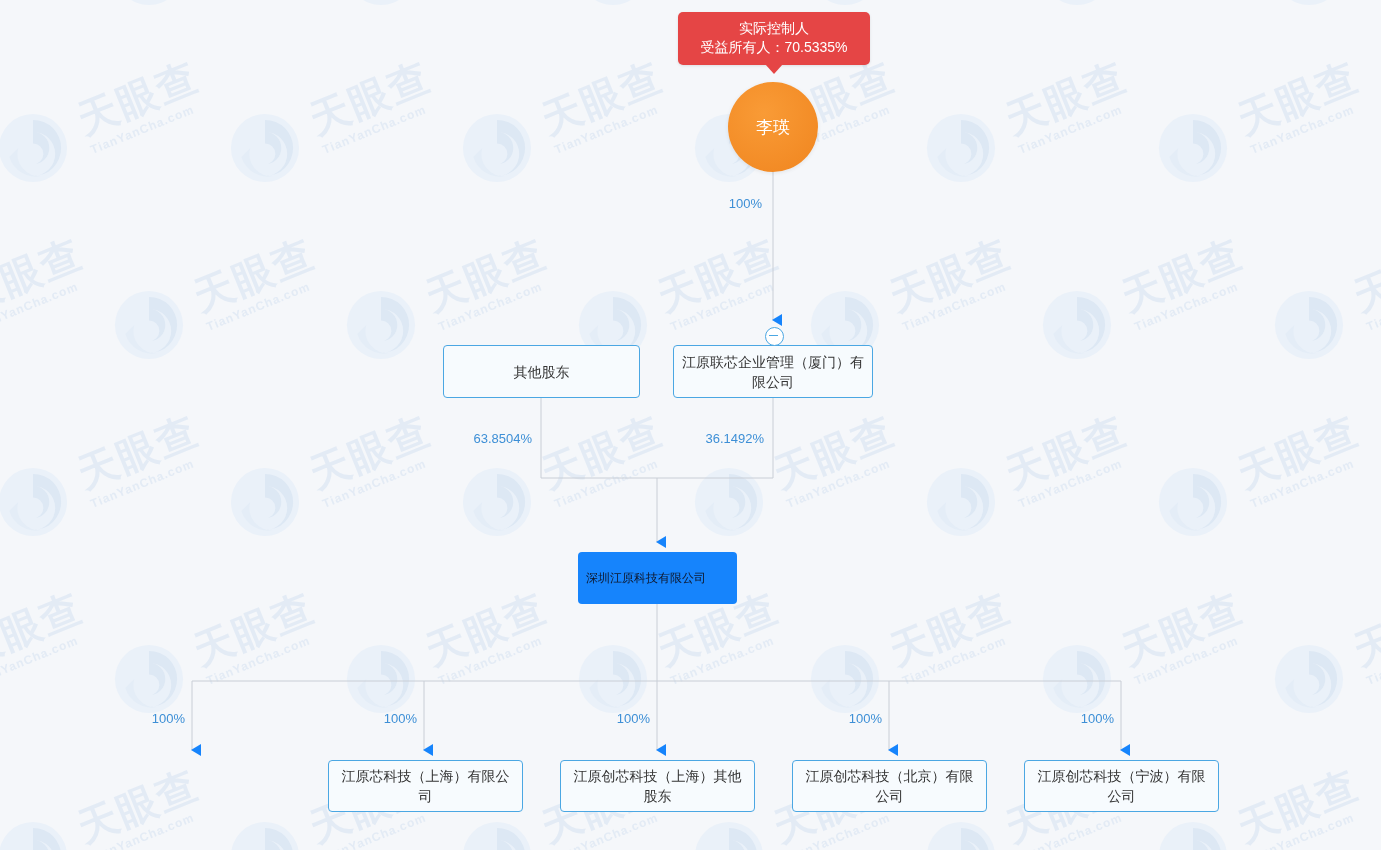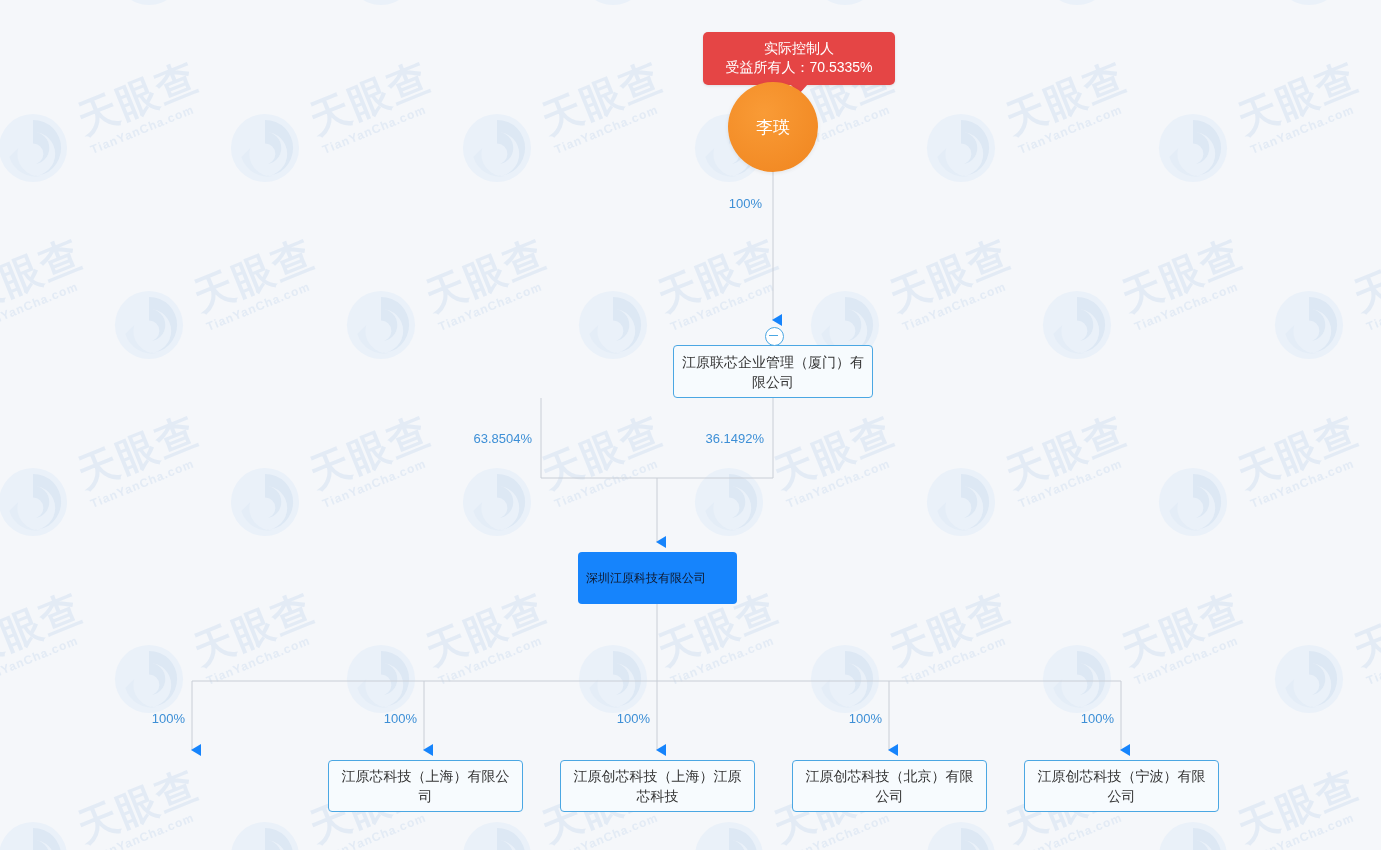--- a/index.html
+++ b/index.html
@@ -592,36 +592,39 @@
 
   <line x1="192" y1="681" x2="192" y2="750" stroke="#c9ced6" stroke-width="1" marker-end="url(#arrowBlue)"></line>
   <line x1="424" y1="681" x2="424" y2="750" stroke="#c9ced6" stroke-width="1" marker-end="url(#arrowBlue)"></line>
   <line x1="657" y1="681" x2="657" y2="750" stroke="#c9ced6" stroke-width="1" marker-end="url(#arrowBlue)"></line>
   <line x1="889" y1="681" x2="889" y2="750" stroke="#c9ced6" stroke-width="1" marker-end="url(#arrowBlue)"></line>
   <line x1="1121" y1="681" x2="1121" y2="750" stroke="#c9ced6" stroke-width="1" marker-end="url(#arrowBlue)"></line>
 </svg>
 
 <div id="diagram">
 
-  <div class="node" id="controller-banner" style="left:678px; top:32px; width:192px;margin-left:25px;">
+  <div class="node" id="controller-banner" style="left:678px; top:12px; width:192px;">
     <div>实际控制人</div>
     <div>受益所有人：70.5335%</div>
     <div class="tail"></div>
   </div>
 
   <div class="node" id="person-node" style="left:728px; top:82px;">
     <span>李瑛</span>
   </div>
 
   <div class="pct" style="left:700px; top:196px; width:62px;">100%</div>
 
   <div id="collapse-toggle" style="left:765px; top:327px;">
     <span class="minus-bar"></span>
   </div>
 
+  <div class="node box" style="left:443px; top:345px; width:197px; height:53px;">
+    <span>其他股东</span>
+  </div>
 
   <div class="node box" style="left:673px; top:345px; width:200px; height:53px;">
     <span>江原联芯企业管理（厦门）有限公司</span>
   </div>
 
   <div class="pct" style="left:470px; top:431px; width:62px;">63.8504%</div>
   <div class="pct" style="left:702px; top:431px; width:62px;">36.1492%</div>
 
   <div class="node" id="root-company" style="left:578px; top:552px; width:159px; height:52px;">
     <span>深圳江原科技有限公司</span>
@@ -630,21 +633,21 @@
   <div class="pct" style="left:127px; top:711px; width:58px;">100%</div>
   <div class="pct" style="left:359px; top:711px; width:58px;">100%</div>
   <div class="pct" style="left:592px; top:711px; width:58px;">100%</div>
   <div class="pct" style="left:824px; top:711px; width:58px;">100%</div>
   <div class="pct" style="left:1056px; top:711px; width:58px;">100%</div>
 
   <div class="node box" style="left:328px; top:760px; width:195px; height:52px;">
     <span>江原芯科技（上海）有限公司</span>
   </div>
   <div class="node box" style="left:560px; top:760px; width:195px; height:52px;">
-    <span>江原创芯科技（上海）江原芯科技</span>
+    <span>江原创芯科技（上海）其他股东</span>
   </div>
   <div class="node box" style="left:792px; top:760px; width:195px; height:52px;">
     <span>江原创芯科技（北京）有限公司</span>
   </div>
   <div class="node box" style="left:1024px; top:760px; width:195px; height:52px;">
     <span>江原创芯科技（宁波）有限公司</span>
   </div>
 
 </div>
 

